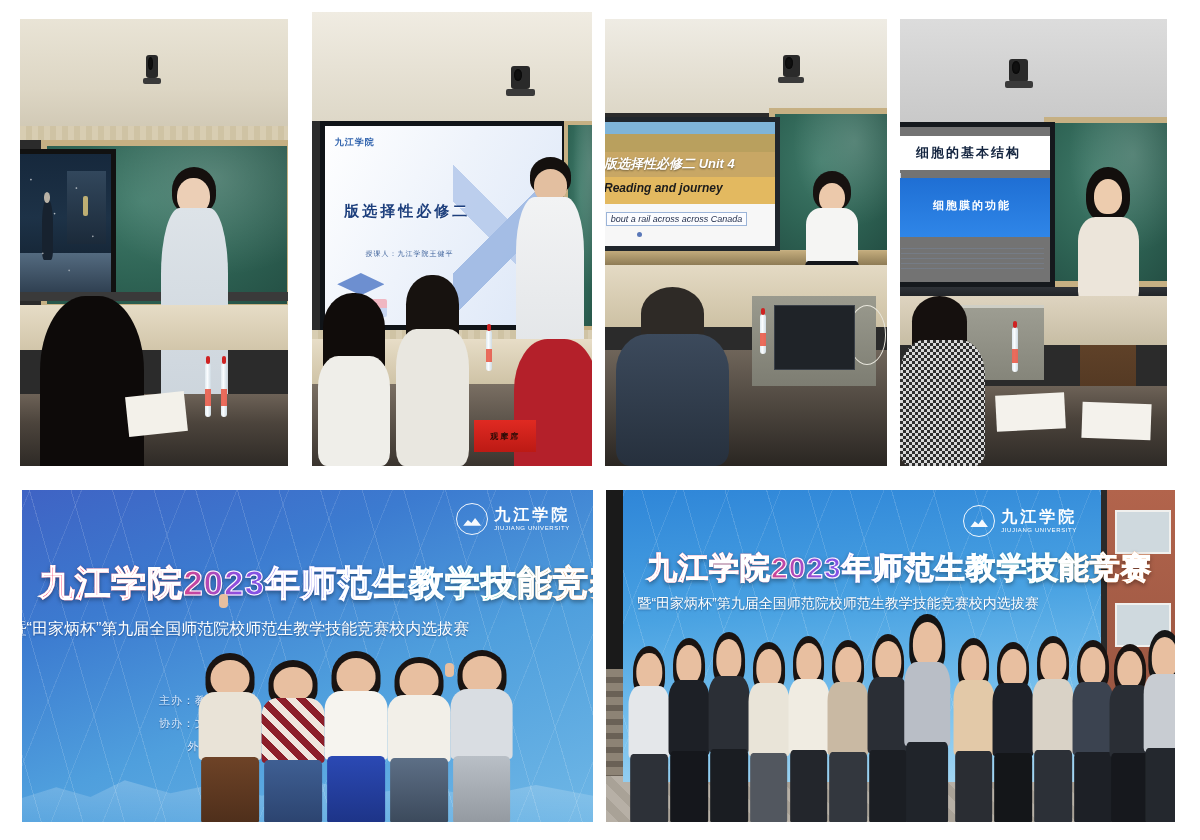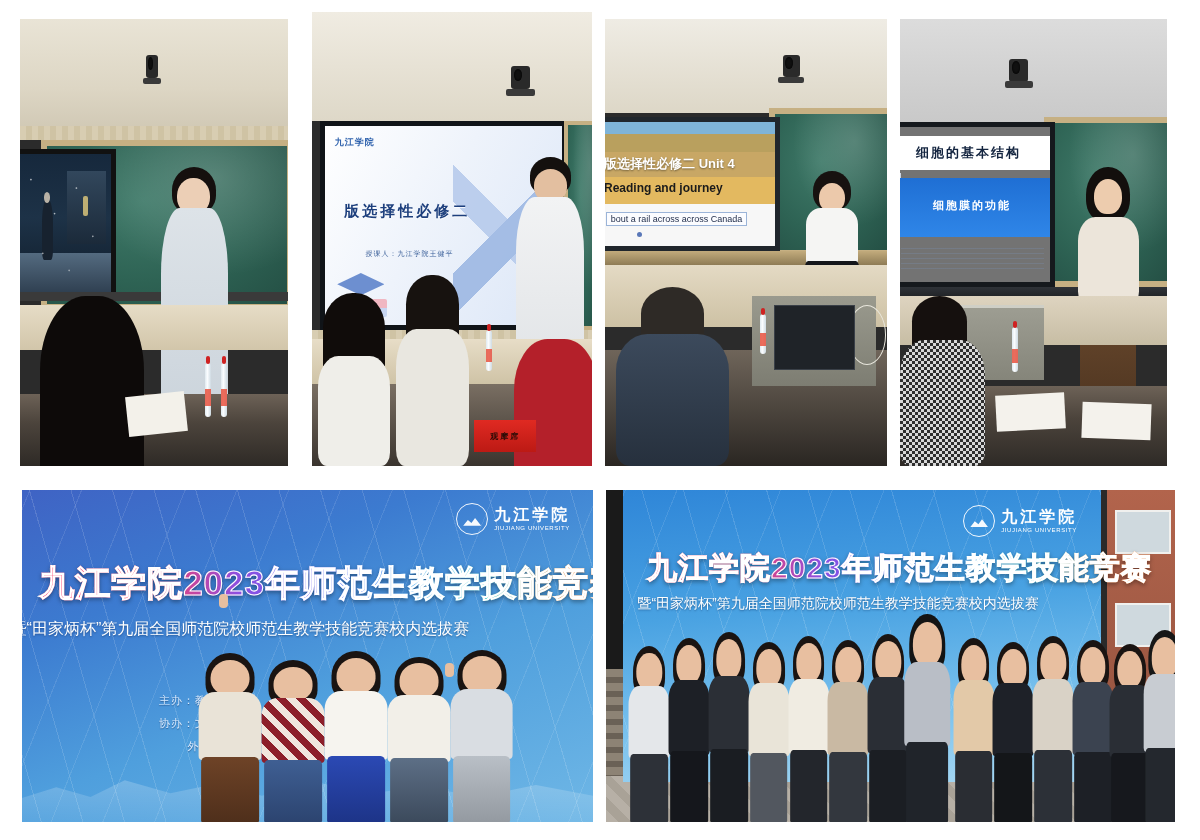--- a/index.html
+++ b/index.html
@@ -55,21 +55,21 @@
   .slide-math .ttl{position:absolute;left:8%;top:38%;font-size:15px;color:#1d3f7d;
      font-weight:bold;letter-spacing:3px;white-space:nowrap;
      text-shadow:0 1px 0 rgba(255,255,255,.8);}
   .slide-math .sub{position:absolute;left:17%;top:62%;font-size:7px;color:#3a5f99;
      letter-spacing:1px;white-space:nowrap;}
   .slide-math .cap{position:absolute;left:5%;bottom:10%;width:20%;height:16%;
      background:#6d8fd0;clip-path:polygon(50% 0,100% 35%,50% 70%,0 35%);}
   .slide-math .books{position:absolute;left:4%;bottom:4%;width:22%;height:9%;
      background:linear-gradient(180deg,#f0b7c2 0 50%,#c7d6f2 50% 100%);border-radius:2px;}
 
-  .slide-eng{position:absolute;inset:0;background:#f7f7f7;}
+  .slide-eng{position:absolute;inset:0;background:#f7f7f7;font-style:italic;}
   .slide-eng .photoband{position:absolute;left:0;right:0;top:0;height:44%;
      background:linear-gradient(180deg,#7fb4d8 0 22%,#b9a05e 22% 55%,#c8a765 55% 100%);}
   .slide-eng .t1{position:absolute;left:3%;top:26%;font-size:13px;font-weight:bold;
      color:#ffffff;white-space:nowrap;text-shadow:0 1px 2px rgba(0,0,0,.45);}
   .slide-eng .band2{position:absolute;left:0;right:0;top:44%;height:22%;background:#e3b960;}
   .slide-eng .t2{position:absolute;left:3%;top:47%;font-size:12px;font-weight:bold;
      color:#1b1b1b;white-space:nowrap;}
   .slide-eng .t3{position:absolute;left:4%;top:72%;font-size:9px;color:#24304d;
      white-space:nowrap;border:1px solid #9bb4d8;padding:1px 4px;background:#fbfcff;}
   .slide-eng .dot{position:absolute;left:22%;bottom:8%;width:5px;height:5px;

